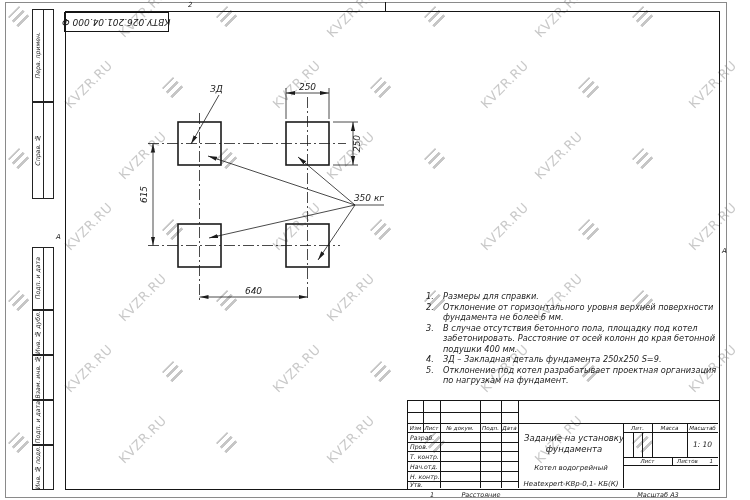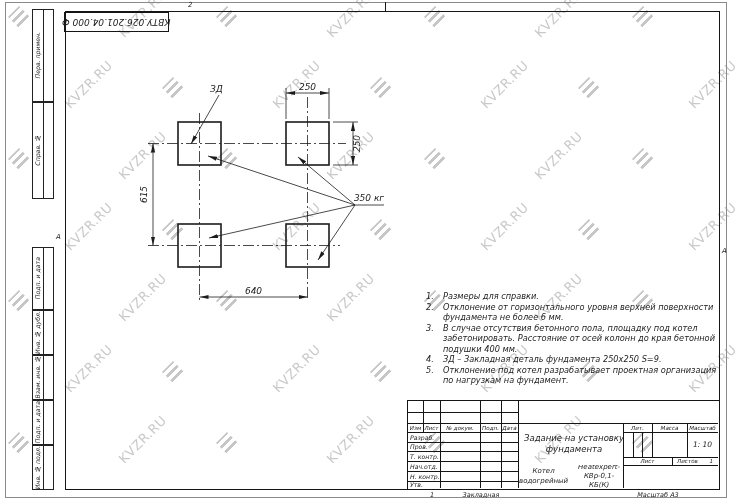--- a/index.html
+++ b/index.html
@@ -49,21 +49,21 @@
   .tb{position:absolute;left:407px;top:400px;width:313px;height:90px;
       border:1.6px solid #151515;box-sizing:border-box;z-index:2;}
   .tvl,.thl{position:absolute;background:#151515;}
   .tvl{width:1px;} .thl{height:1px;}
   .tcell{position:absolute;display:flex;align-items:center;justify-content:center;
          text-align:center;font-style:italic;overflow:hidden;}
   .c-docnum{font-size:11.5px;letter-spacing:.6px;}
   .hdr{font-size:5.6px;}
   .sig{position:absolute;left:2px;font-size:6.2px;font-style:italic;display:flex;align-items:center;}
   .c-title{font-size:8.5px;line-height:1.25;}
-  .c-product{font-size:7px;line-height:1.3;flex-direction:row;gap:7px;}
+  .c-product{font-size:7px;line-height:1.3;flex-direction:column;gap:7px;}
   .c-scale{font-size:7.5px;}
   .c-sheets{justify-content:space-between;padding:0 5px;box-sizing:border-box;}
   .c-logo{gap:3px;}
   .kvzr-mark{width:16px;height:12px;flex:0 0 16px;transform:skewX(-12deg);
              background:repeating-linear-gradient(135deg,#111 0 2.2px,#fff 2.2px 4.4px);}
   .kvzr-word{font-size:14px;font-weight:bold;font-style:normal;letter-spacing:-.5px;}
   .kvzr-tagline{display:flex;flex-direction:column;font-size:4.3px;font-style:italic;
                 line-height:1.2;text-align:left;}
   
   .fitem{position:absolute;z-index:2;font-size:6.5px;font-style:italic;text-align:center;}
@@ -308,16 +308,16 @@
 
     <div class="tcell hdr" style="left:215px;top:56px;width:49px;height:8px;">Лист</div>
     <div class="tcell hdr c-sheets" style="left:264px;top:56px;width:46px;height:8px;">
       <span>Листов</span>
       <span>1</span>
     </div>
 
   </div>
 
   <div class="fitem" style="left:430px;top:491px;">1</div>
-  <div class="fitem" style="left:450px;top:491px;width:62px;">Закладная</div>
+  <div class="fitem" style="left:450px;top:491px;width:62px;">Расстояние</div>
   <div class="fitem" style="left:622px;top:491px;width:72px;">Масштаб А3</div>
 
 </div>
 
 </body></html>

